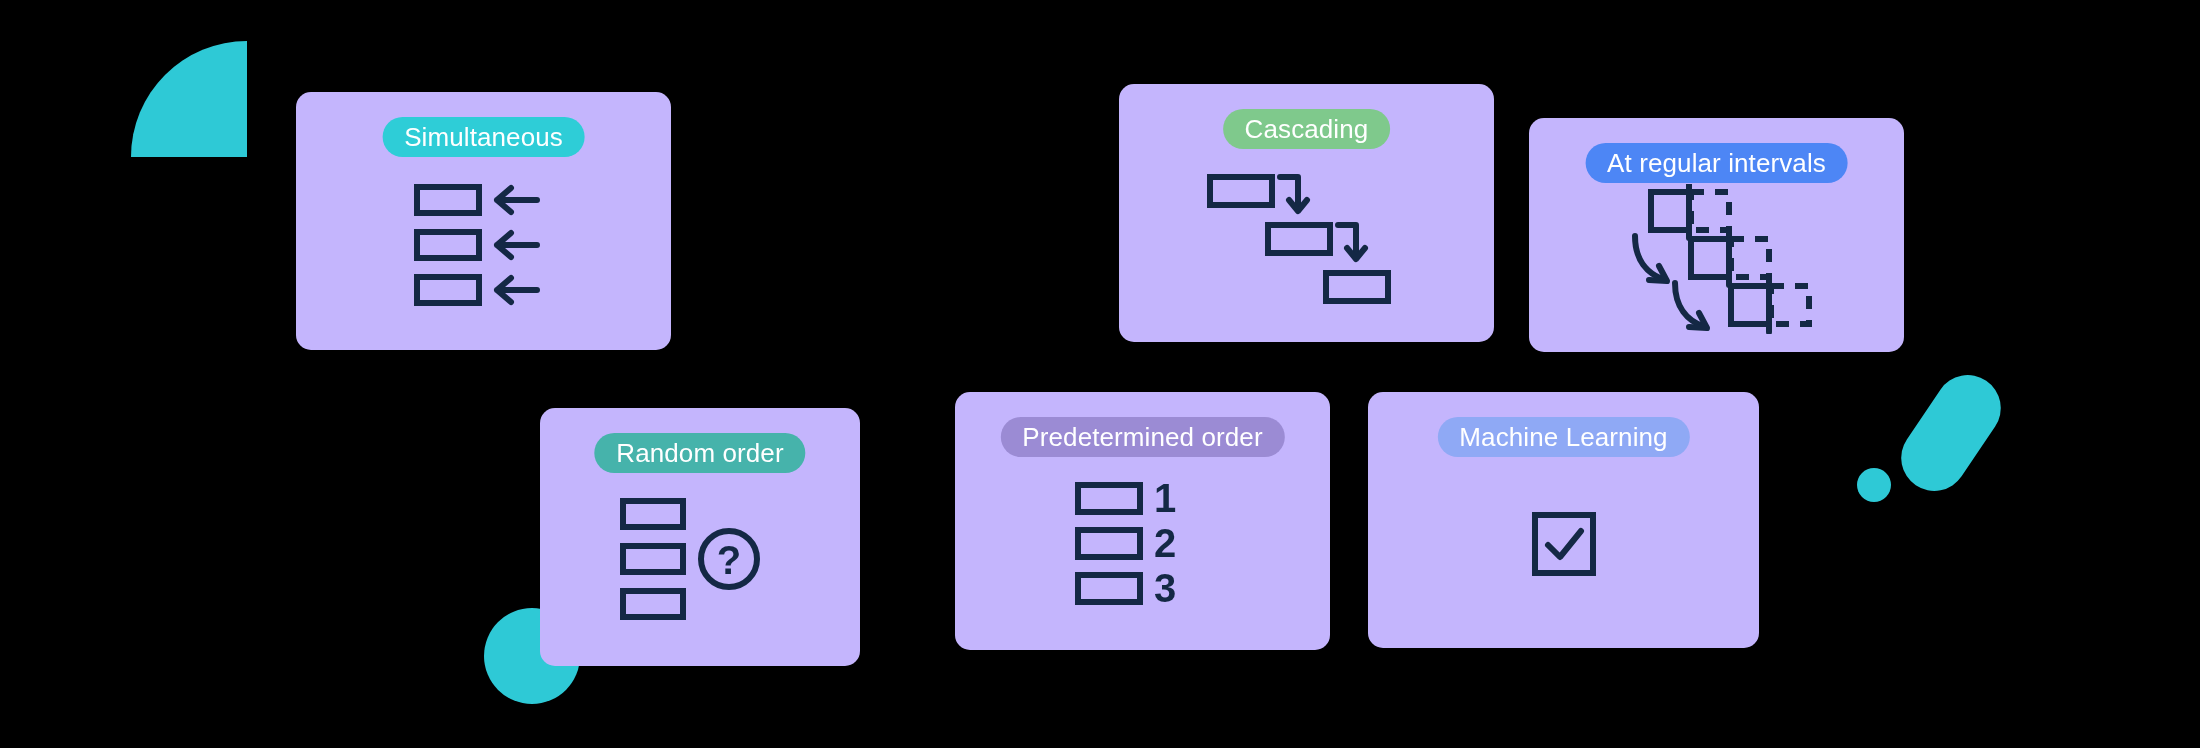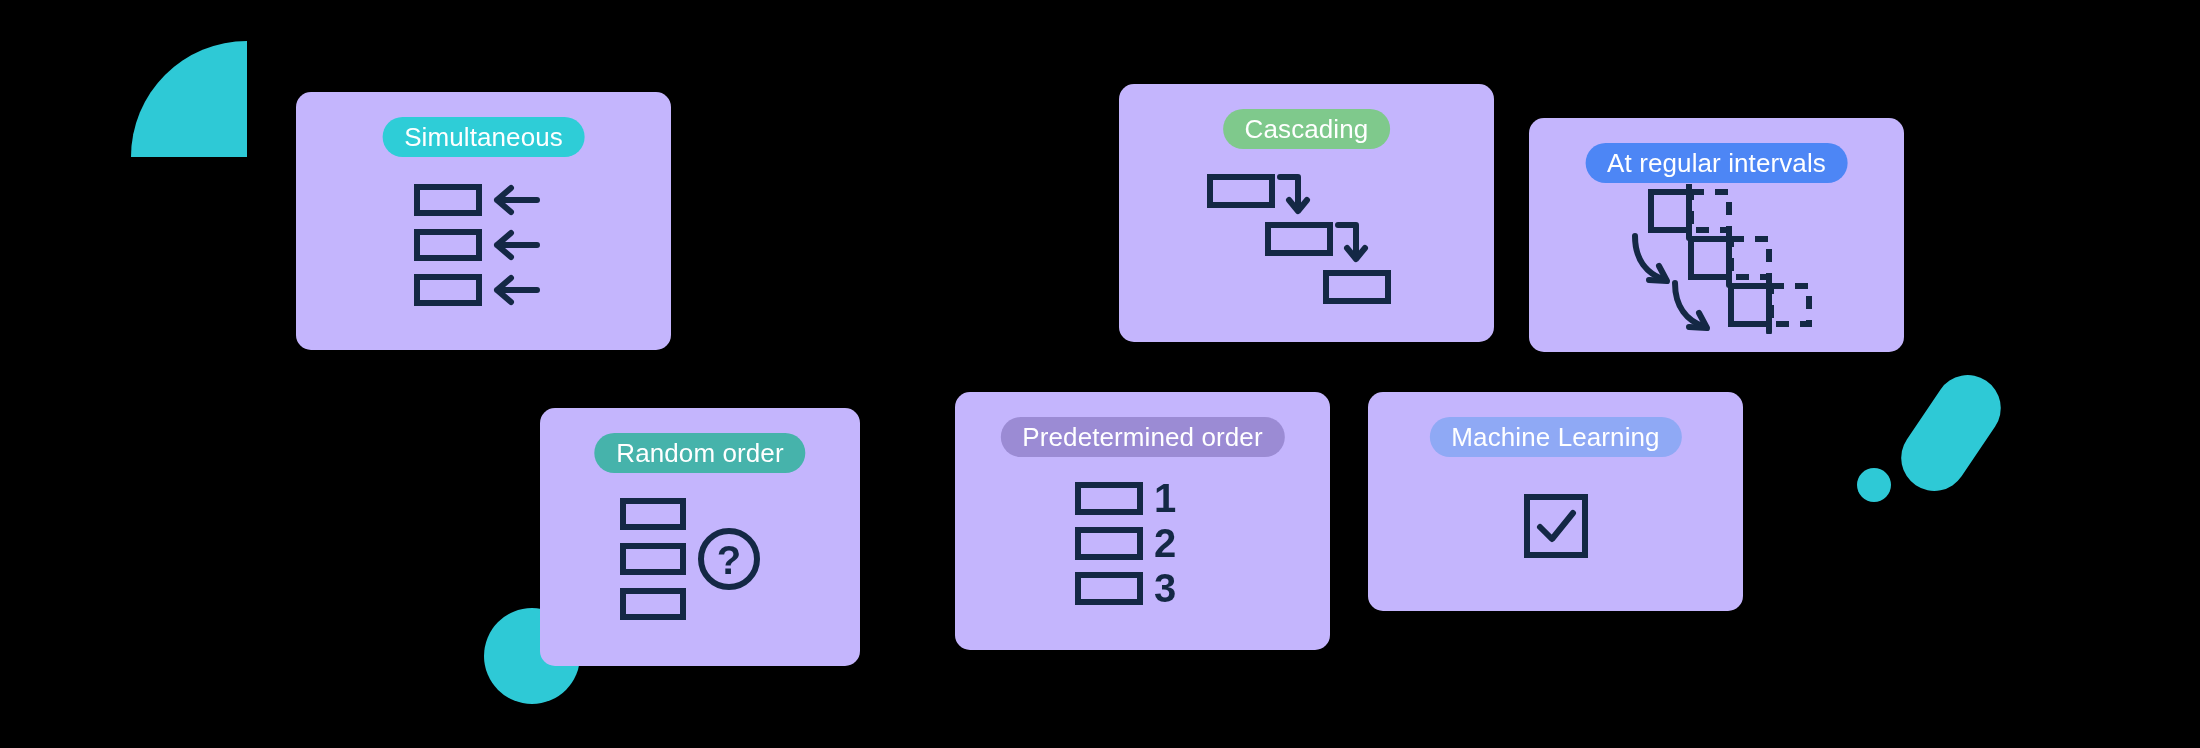--- a/index.html
+++ b/index.html
@@ -27,21 +27,21 @@
   .art{position:absolute;left:0;right:0;display:flex;
      align-items:center;justify-content:center;}
 
   
   #card-simultaneous   {left:296px; top:92px;  width:375px;height:258px;}
   #card-smart          {left:708px; top:92px;  width:375px;height:258px;}
   #card-cascading      {left:1119px;top:84px;  width:375px;height:258px;}
   #card-intervals      {left:1529px;top:92px;  width:375px;height:234px;margin-top:26px;}
   #card-random         {left:540px; top:408px; width:320px;height:258px;}
   #card-predetermined  {left:955px; top:392px; width:375px;height:258px;text-align:center;}
-  #card-ml             {left:1368px;top:392px; width:375px;height:219px;}
+  #card-ml             {left:1368px;top:392px; width:375px;height:256px;padding-left:16px;}
 
   .card .badge{top:25px;}
   .card .art{top:62px;bottom:14px;}
 
   
   svg .ink{fill:none;stroke:#142845;stroke-width:6;
      stroke-linecap:round;stroke-linejoin:round;}
   svg .ink-sq{fill:none;stroke:#142845;stroke-width:6;}
   svg .ink-fill{fill:#142845;}
   svg .ink-dash{fill:none;stroke:#142845;stroke-width:6;

